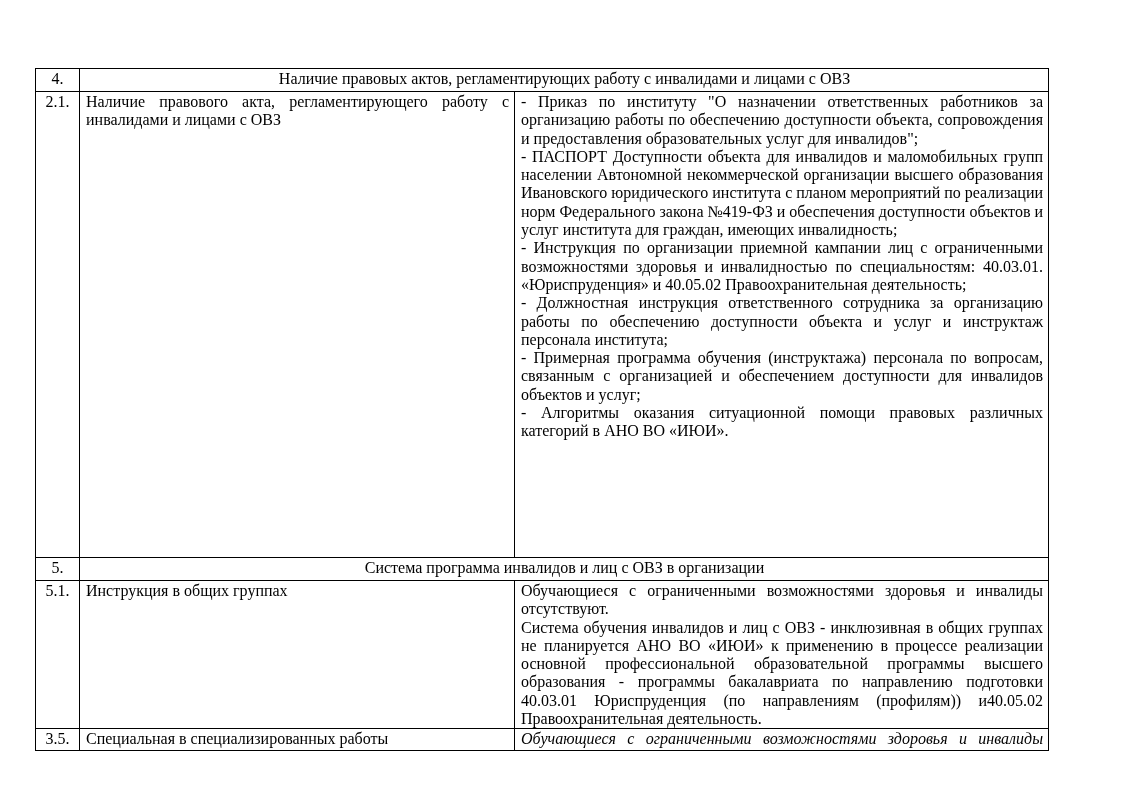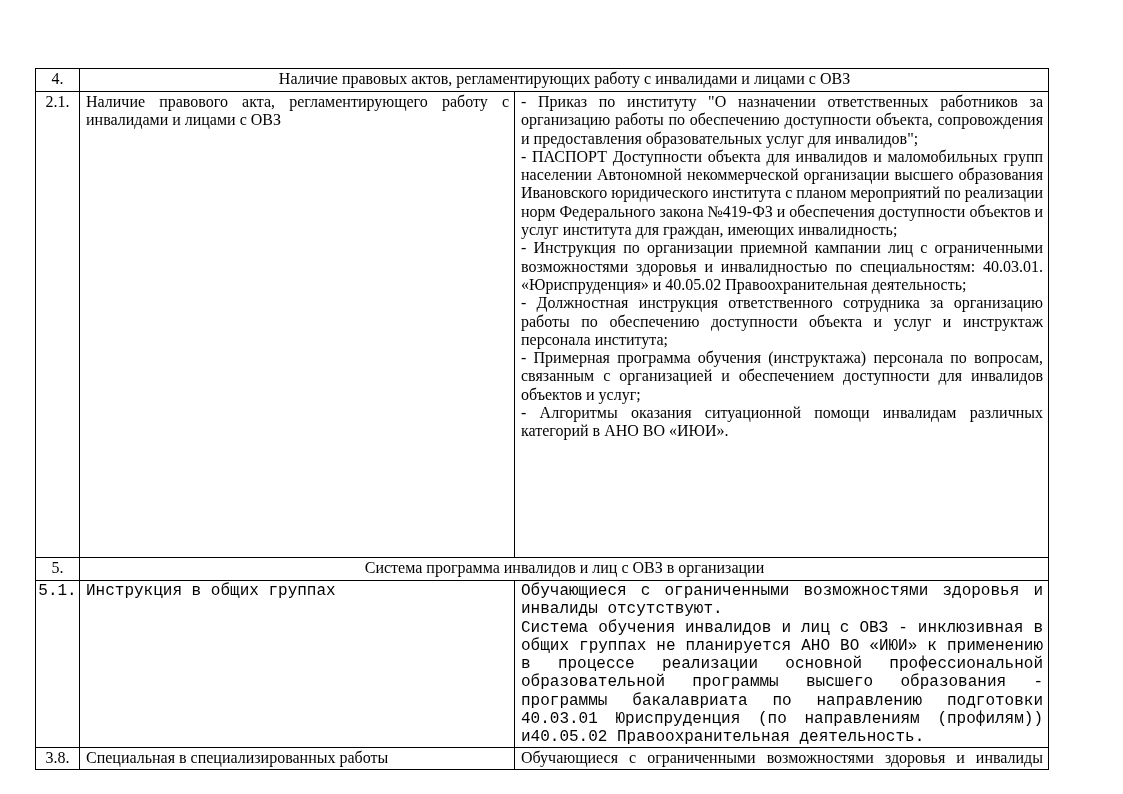--- a/index.html
+++ b/index.html
@@ -36,24 +36,24 @@
     padding: 1px 2px 0 2px;
   }
   td.label-cell, td.value-cell {
     text-align: justify;
   }
   td.section-cell {
     text-align: center;
   }
   .row-section { height: 23px; }
   .row-4-1     { height: 466px; }
-  .row-5-1     { height: 147px; font-family: Liberation Mono, monospace; }
+  .row-5-1     { height: 147px; }
   .row-5-2     { height: 22px; }
   .para { margin: 0; }
-  .justify-last { text-align-last: justify; }
+  .justify-last { text-align-last: justify; font-style: italic; }
 </style>
 </head>
 <body>
 
 <div>
   <table class="doc-table">
     <colgroup>
       <col style="width:44px">
       <col style="width:435px">
       <col style="width:534px">
@@ -66,40 +66,40 @@
 
       <tr class="row-4-1">
         <td class="num-cell">2.1.</td>
         <td class="label-cell">Наличие правового акта, регламентирующего работу с инвалидами и лицами с ОВЗ</td>
         <td class="value-cell">
           <div class="para">- Приказ по институту "О назначении ответственных работников за организацию работы по обеспечению доступности объекта, сопровождения и предоставления образовательных услуг для инвалидов";</div>
           <div class="para">- ПАСПОРТ Доступности объекта для инвалидов и маломобильных групп населении Автономной некоммерческой организации высшего образования Ивановского юридического института с планом мероприятий по реализации норм Федерального закона №419-ФЗ и обеспечения доступности объектов и услуг института для граждан, имеющих инвалидность;</div>
           <div class="para">- Инструкция по организации приемной кампании лиц с ограниченными возможностями здоровья и инвалидностью по специальностям: 40.03.01. «Юриспруденция» и 40.05.02 Правоохранительная деятельность;</div>
           <div class="para">- Должностная инструкция ответственного сотрудника за организацию работы по обеспечению доступности объекта и услуг и инструктаж персонала института;</div>
           <div class="para">- Примерная программа обучения (инструктажа) персонала по вопросам, связанным с организацией и обеспечением доступности для инвалидов объектов и услуг;</div>
-          <div class="para">- Алгоритмы оказания ситуационной помощи инвалидам различных категорий в АНО ВО «ИЮИ».</div>
+          <div class="para">- Алгоритмы оказания ситуационной помощи правовых различных категорий в АНО ВО «ИЮИ».</div>
         </td>
       </tr>
 
       <tr class="row-section">
         <td class="num-cell">5.</td>
         <td class="section-cell" colspan="2">Система программа инвалидов и лиц с ОВЗ в организации</td>
       </tr>
 
       <tr class="row-5-1">
         <td class="num-cell">5.1.</td>
         <td class="label-cell">Инструкция в общих группах</td>
         <td class="value-cell">
           <div class="para">Обучающиеся с ограниченными возможностями здоровья и инвалиды отсутствуют.</div>
           <div class="para">Система обучения инвалидов и лиц с ОВЗ - инклюзивная в общих группах не планируется АНО ВО «ИЮИ» к применению в процессе реализации основной профессиональной образовательной программы  высшего образования - программы бакалавриата по направлению подготовки 40.03.01 Юриспруденция (по направлениям (профилям)) и40.05.02 Правоохранительная деятельность.</div>
         </td>
       </tr>
 
       <tr class="row-5-2">
-        <td class="num-cell">3.8.</td>
+        <td class="num-cell">3.5.</td>
         <td class="label-cell">Специальная в специализированных работы</td>
         <td class="value-cell">
           <div class="para justify-last">Обучающиеся с ограниченными возможностями здоровья и инвалиды</div>
         </td>
       </tr>
     </tbody>
   </table>
 </div>
 
 </body></html>

